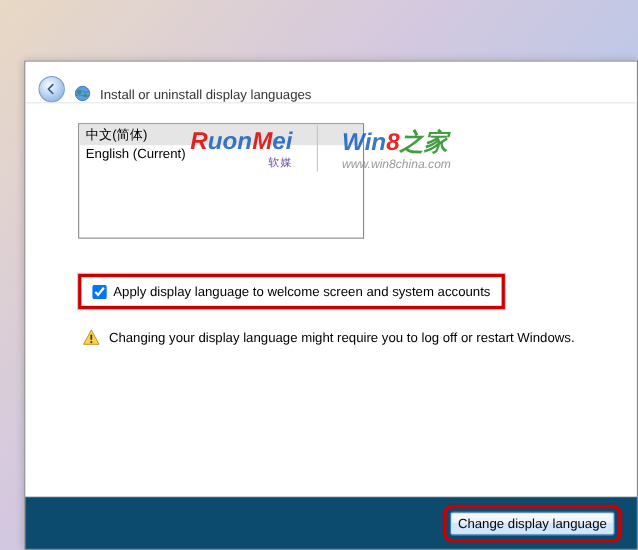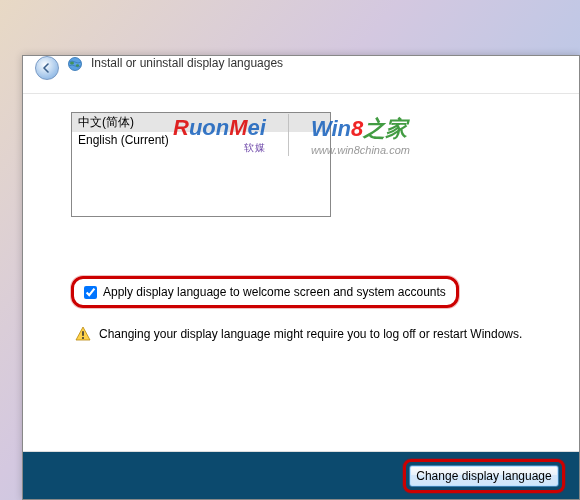--- a/index.html
+++ b/index.html
@@ -18,21 +18,21 @@
       left: 22px;
       right: 0;
       bottom: 0;
       background: #fff;
       border: 1px solid #888;
       box-shadow: 0 0 8px rgba(0,0,0,.2);
     }
     .titlebar {
       height: 38px;
       display: flex;
-      align-items: flex-start;
+      align-items: flex-end;
       padding: 0 12px;
       border-bottom: 1px solid #e5e5e5;
       gap: 8px;
     }
     .back-btn {
       width: 24px; height: 24px;
       border-radius: 50%;
       background: radial-gradient(circle at 40% 35%, #f8fbff 2%, #d0e2f5 30%, #9bc0e8 70%, #7fa8d4 100%);
       border: 1px solid #7a9bc5;
       display: flex; align-items: center; justify-content: center;
@@ -85,27 +85,27 @@
     .listbox .item {
       padding: 1px 6px;
       font-size: 12px;
       color: #000;
       cursor: default;
     }
     .listbox .item.selected {
       background: #e5e5e5;
     }
     .checkbox-row {
-      margin-top: 59px;
+      margin-top: 32px;
       display: inline-flex;
       align-items: flex-end;
       gap: 6px;
       padding: 6px 10px;
       border: 3px solid #c00;
-      border-radius: 12px;
+      border-radius: 0;
       box-shadow: 0 0 0 1px rgba(200,0,0,.25);
     }
     .checkbox-row input { width:13px; height:13px; }
     .warn-row {
       margin-top: 18px;
       display: flex;
       align-items: center;
       gap: 8px;
       padding-left: 4px;
     }

